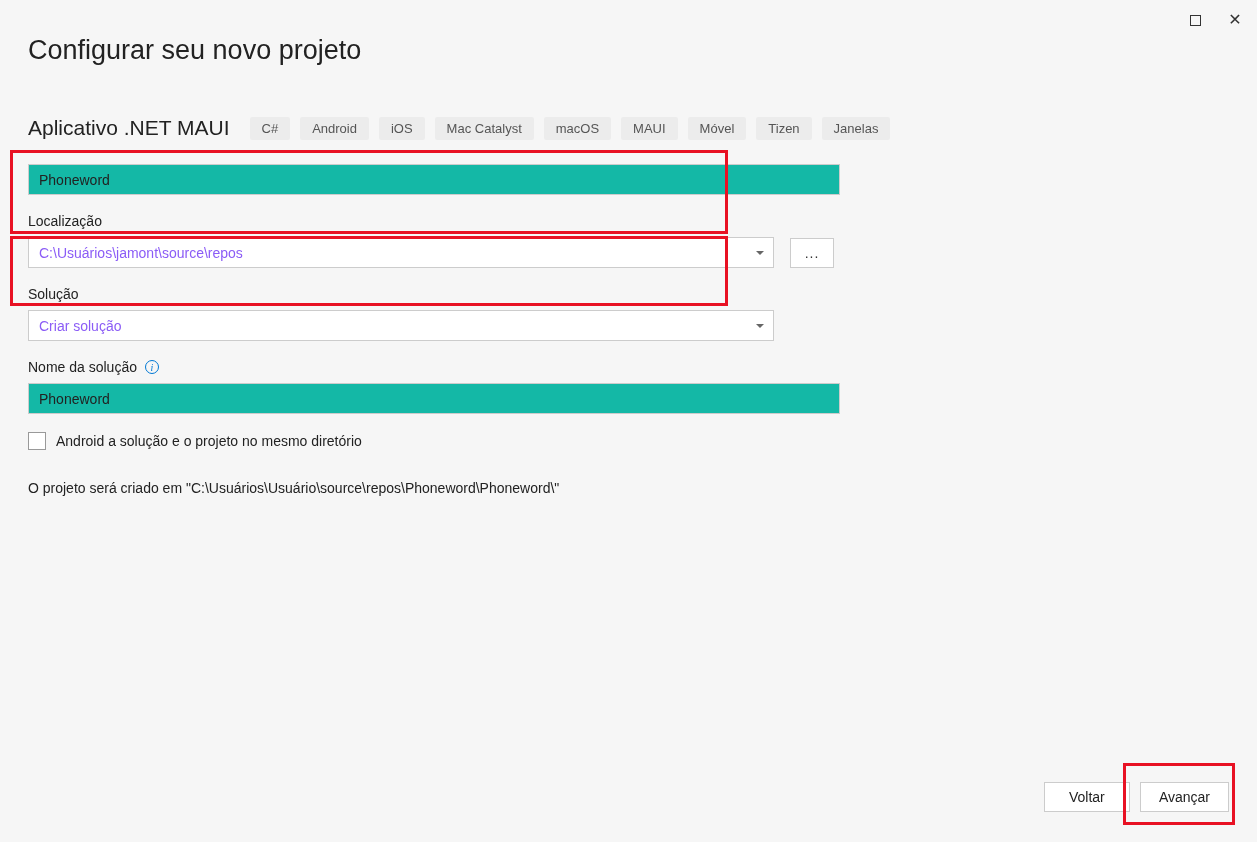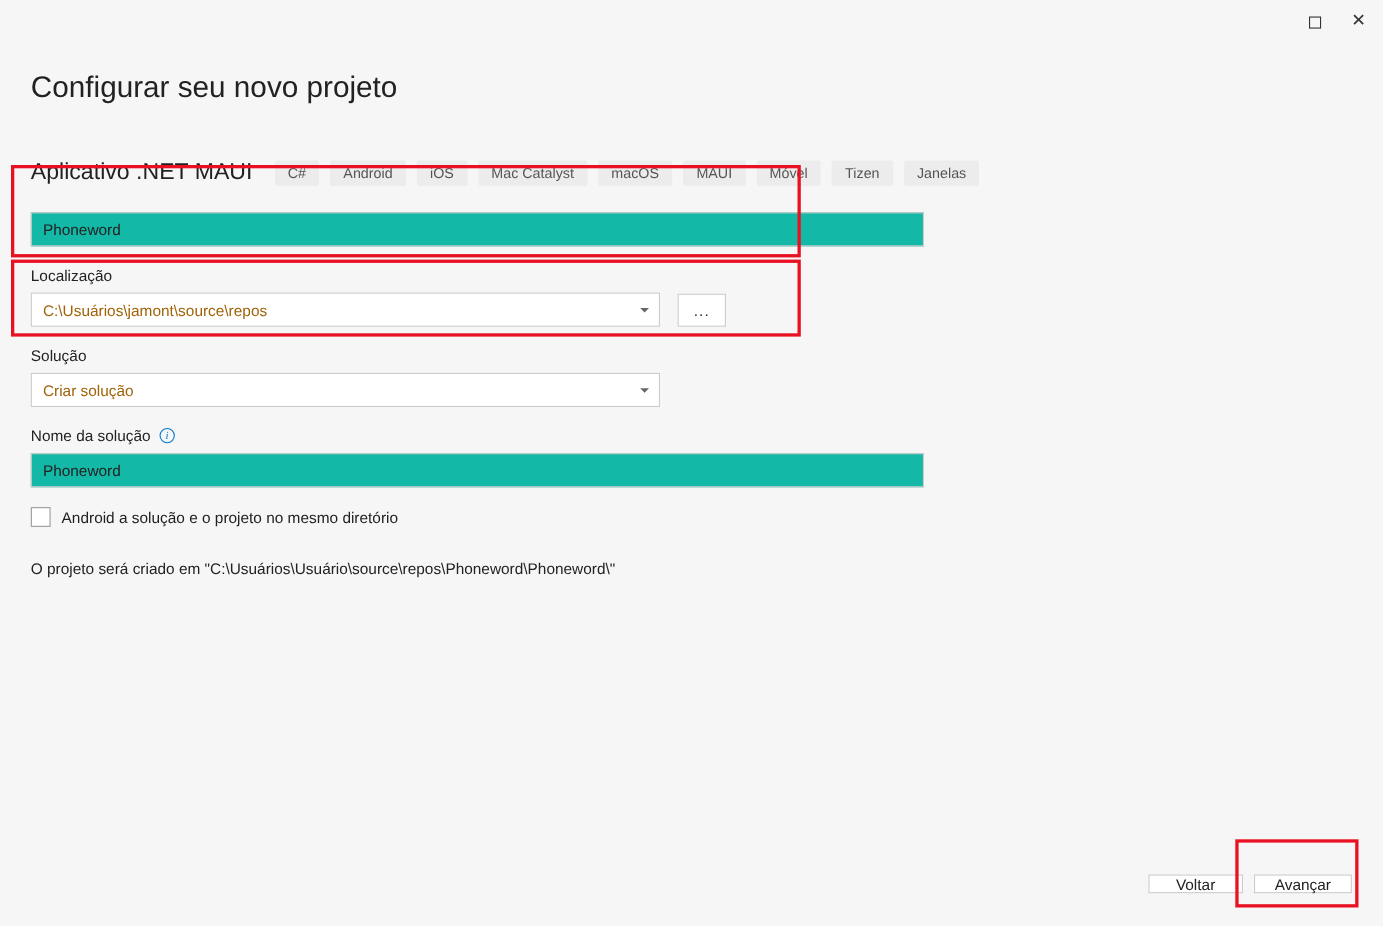--- a/index.html
+++ b/index.html
@@ -35,22 +35,21 @@
       width: 11px;
       height: 11px;
       border: 1px solid #333;
     }
     .close-icon {
       font-size: 16px;
       line-height: 1;
       color: #333;
     }
     .content {
-      padding: 48px 28px;
-      margin-top: 16px;
+      padding: 35px 28px;
     }
     .page-title {
       font-size: 27px;
       font-weight: 400;
       color: #222;
       margin-bottom: 50px;
     }
     .subtitle-row {
       display: flex;
       align-items: center;
@@ -106,28 +105,28 @@
       padding: 4px 10px;
       font-size: 14px;
       font-family: inherit;
       color: #222;
     }
     .combo-wrap {
       position: relative;
       display: inline-block;
     }
     .combo-input {
-      width: 572px;
+      width: 746px;
       height: 31px;
       border: 1px solid #ccc;
       background-color: #fff;
       padding: 4px 28px 4px 10px;
       font-size: 14px;
       font-family: inherit;
-      color: #a16207;
+      color: #8b5cf6;
     }
     .combo-arrow {
       position: absolute;
       right: 10px;
       top: 50%;
       transform: translateY(-50%);
       width: 0;
       height: 0;
       border-left: 4px solid transparent;
       border-right: 4px solid transparent;
@@ -174,21 +173,21 @@
     }
     .footer {
       position: absolute;
       bottom: 30px;
       right: 28px;
       display: flex;
       gap: 10px;
     }
     .footer-btn {
       min-width: 86px;
-      height: 17px;
+      height: 30px;
       border: 1px solid #ccc;
       background-color: #fff;
       font-size: 14px;
       font-family: inherit;
       color: #222;
       cursor: pointer;
       padding: 0 18px;
     }
     .red-box {
       position: absolute;

